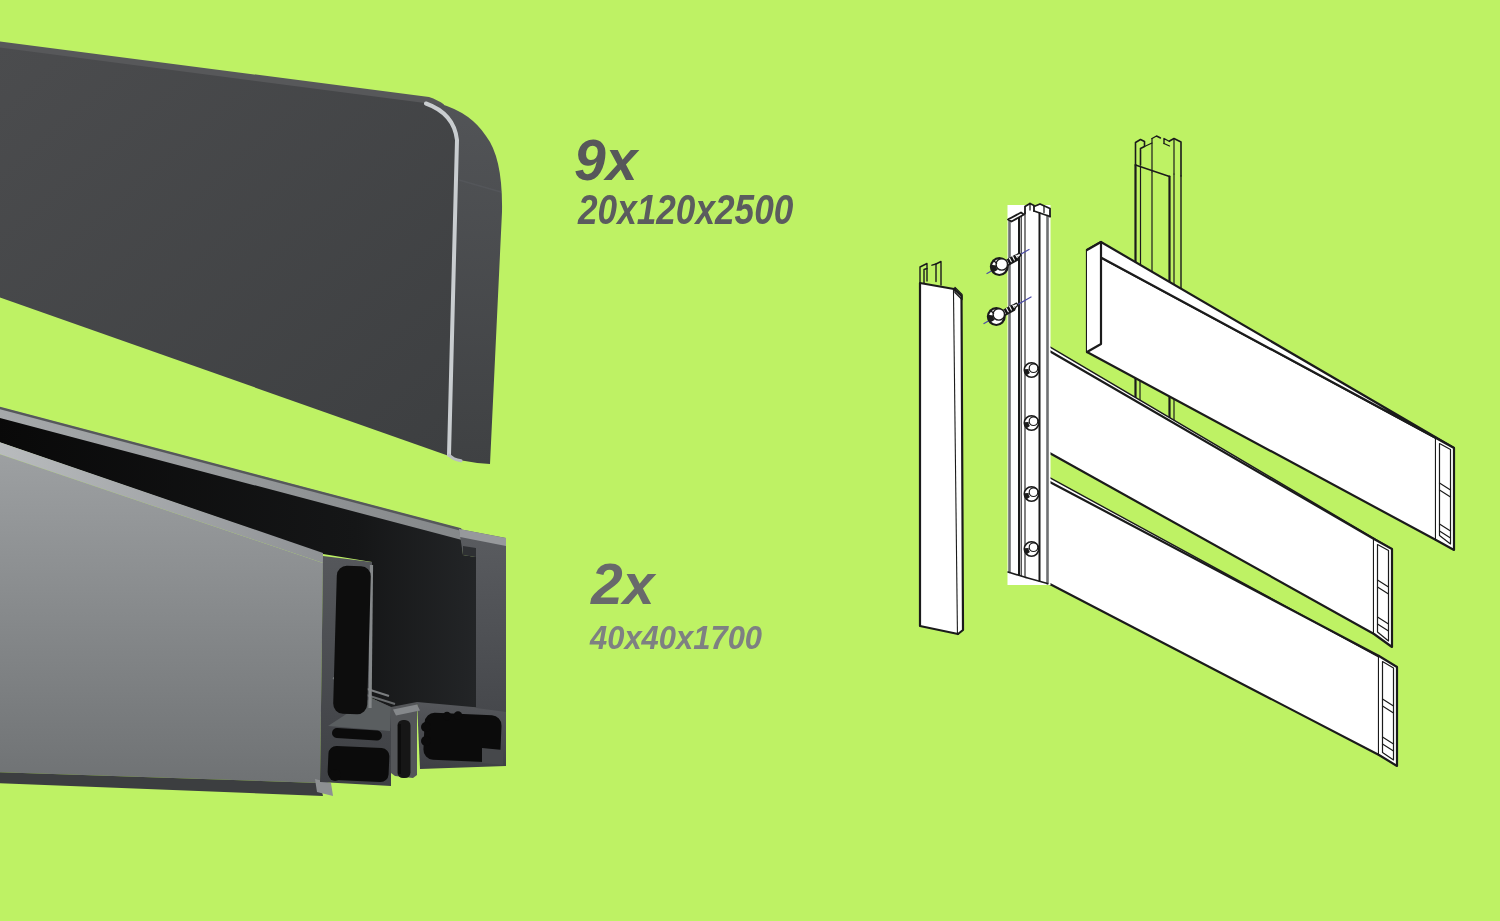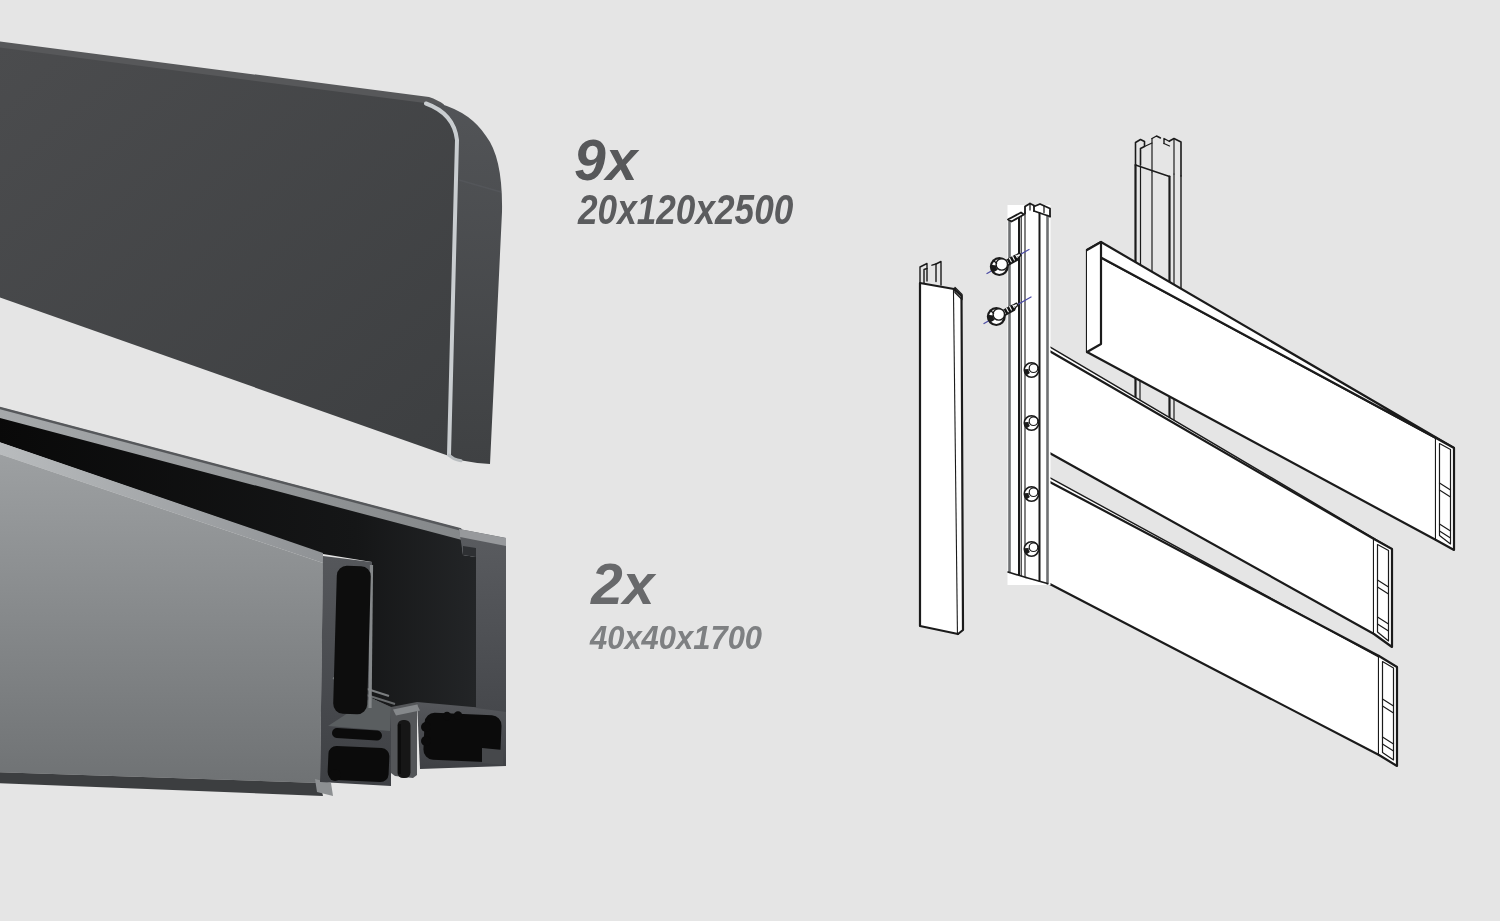--- a/index.html
+++ b/index.html
@@ -1,16 +1,16 @@
 <!DOCTYPE html>
 <html><head>
 <meta charset="utf-8">
 <style>
   html,body{margin:0;padding:0;background:#ffffff;}
-  .canvas{position:relative;width:1500px;height:921px;background:#e5e5e5;overflow:hidden;
+  .canvas{position:relative;width:1500px;height:921px;background:#bef264;overflow:hidden;
           font-family:"Liberation Sans", sans-serif;}
   .art{position:absolute;left:0;top:0;}
   .lbl{position:absolute;font-style:italic;font-weight:bold;white-space:nowrap;line-height:1;
        transform-origin:left top;}
   .qty{font-size:57px;}
   #qty-slat {left:574px;top:132px;color:#57585a;}
   #dims-slat{left:578px;top:189px;color:#5b5c5e;font-size:42px;transform:scaleX(0.838);}
   #qty-post {left:591px;top:556px;color:#68696b;}
   #dims-post{left:590px;top:620px;color:#7e8082;font-size:34px;transform:scaleX(0.91);}
 </style>

